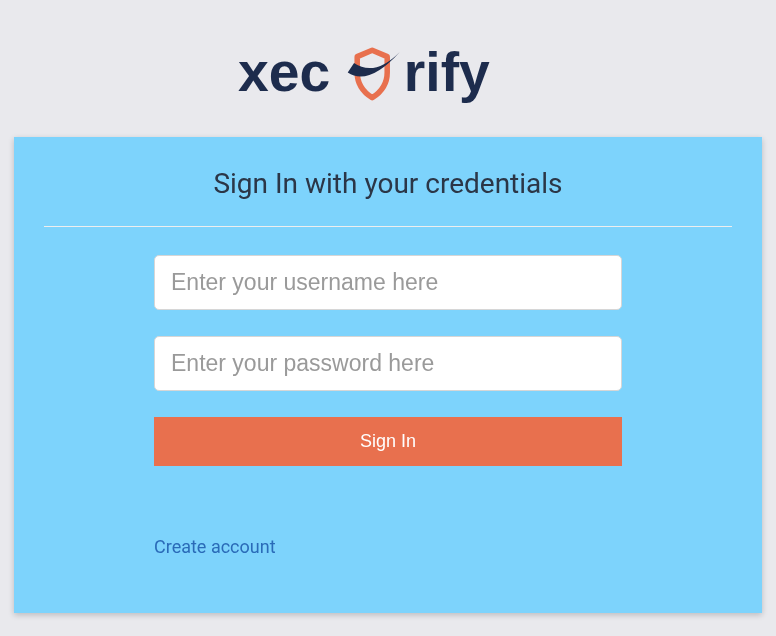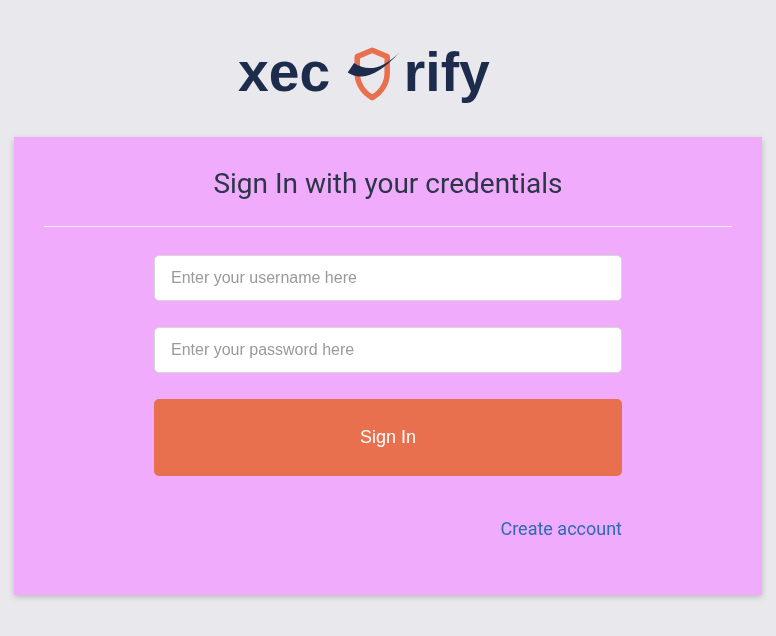--- a/index.html
+++ b/index.html
@@ -24,21 +24,21 @@
     .logo {
       display: inline-block;
     }
     
     .logo svg {
       height: 72px;
       width: auto;
     }
     
     .card {
-      background-color: #f0abfc;
+      background-color: #7dd3fc;
       margin: 0 14px;
       box-shadow: 0 2px 6px rgba(0, 0, 0, 0.2);
       padding: 0;
     }
     
     .card-header {
       text-align: center;
       padding: 30px 20px 26px 20px;
     }
     
@@ -54,48 +54,48 @@
       margin: 0 30px;
     }
     
     .form-container {
       padding: 28px 140px 40px 140px;
     }
     
     .form-input {
       width: 100%;
       padding: 13px 16px;
-      font-size: 16px;
+      font-size: 23px;
       color: #555555;
       background-color: #ffffff;
       border: 1px solid #d6d6d6;
       border-radius: 5px;
       margin-bottom: 26px;
       outline: none;
     }
     
     .form-input::placeholder {
       color: #9a9a9a;
     }
     
     .btn-primary {
       width: 100%;
-      padding: 28px;
+      padding: 14px;
       font-size: 18px;
       font-weight: 400;
       color: #ffffff;
       background-color: #e8704e;
       border: none;
-      border-radius: 5px;
+      border-radius: 0;
       cursor: pointer;
-      margin-bottom: 4px;
+      margin-bottom: 32px;
     }
     
     .link-container {
-      text-align: right;
+      text-align: left;
       padding: 38px 0 16px 0;
     }
     
     .link {
       color: #2a6bb8;
       text-decoration: none;
       font-size: 18px;
       cursor: pointer;
     }
   </style>

